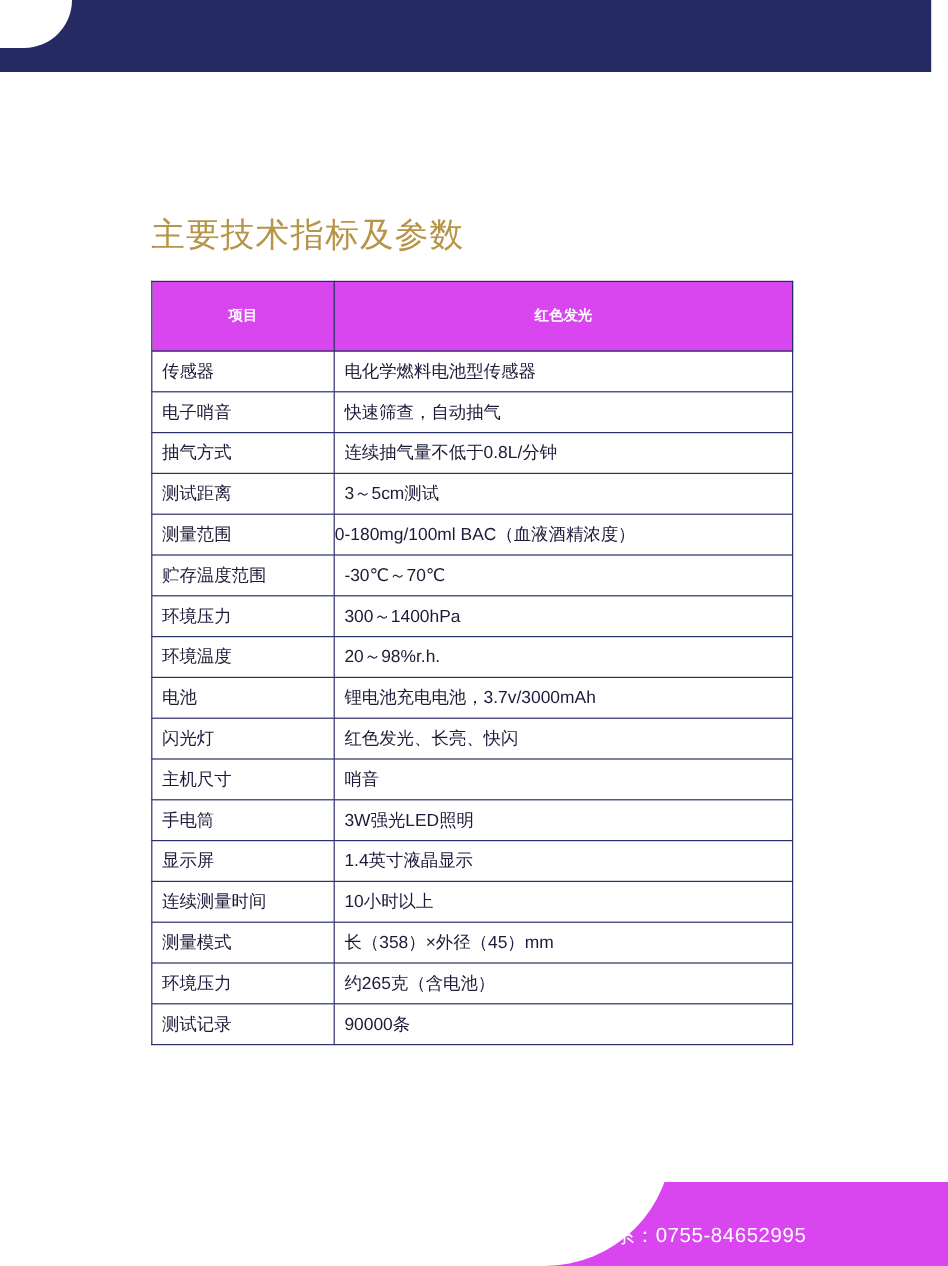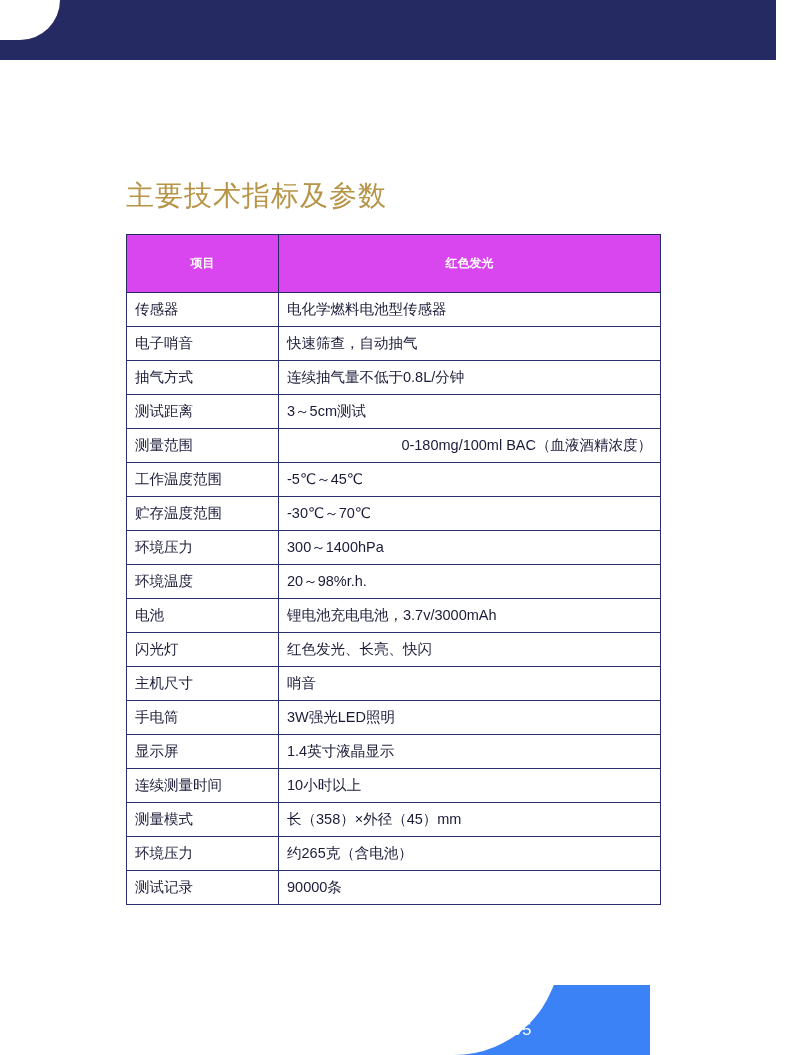--- a/index.html
+++ b/index.html
@@ -102,31 +102,31 @@
     font-size: 14.5px;
   }
   td.cell-val {
     text-align: left;
     padding-left: 26px;
     color: #1f2350;
     font-size: 14.5px;
   }
   td.cell-val.center-ish {
     padding-left: 0;
-    text-align: right;
+    text-align: left;
   }
 
   
   .bottom-band {
     position: absolute;
     left: 0;
     bottom: 0;
-    width: 650px;
+    width: 790px;
     height: 70px;
-    background: #3b82f6;
+    background: #d946ef;
     overflow: hidden;
   }
   .bottom-band .curve {
     position: absolute;
     left: 0;
     top: -36px;
     width: 560px;
     height: 106px;
     background: #ffffff;
     border-bottom-right-radius: 120px;
@@ -187,24 +187,20 @@
       </tr>
       <tr>
         <td class="cell-item">测试距离</td>
         <td class="cell-val">3～5cm测试</td>
       </tr>
       <tr>
         <td class="cell-item">测量范围</td>
         <td class="cell-val center-ish">0-180mg/100ml BAC（血液酒精浓度）</td>
       </tr>
       <tr>
-        <td class="cell-item">工作温度范围</td>
-        <td class="cell-val">-5℃～45℃</td>
-      </tr>
-      <tr>
         <td class="cell-item">贮存温度范围</td>
         <td class="cell-val">-30℃～70℃</td>
       </tr>
       <tr>
         <td class="cell-item">环境压力</td>
         <td class="cell-val">300～1400hPa</td>
       </tr>
       <tr>
         <td class="cell-item">环境温度</td>
         <td class="cell-val">20～98%r.h.</td>

